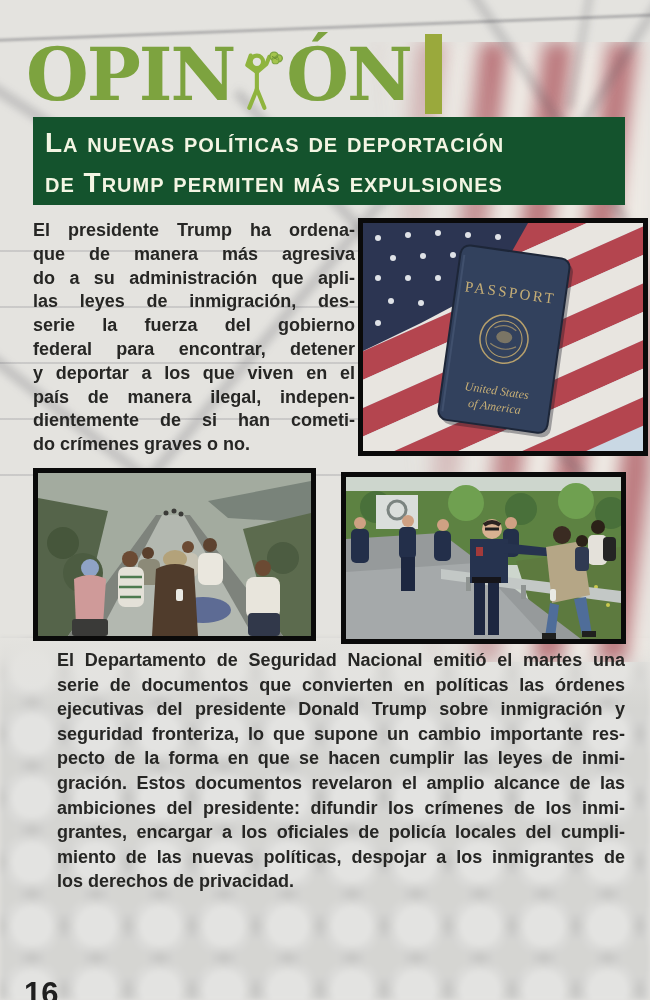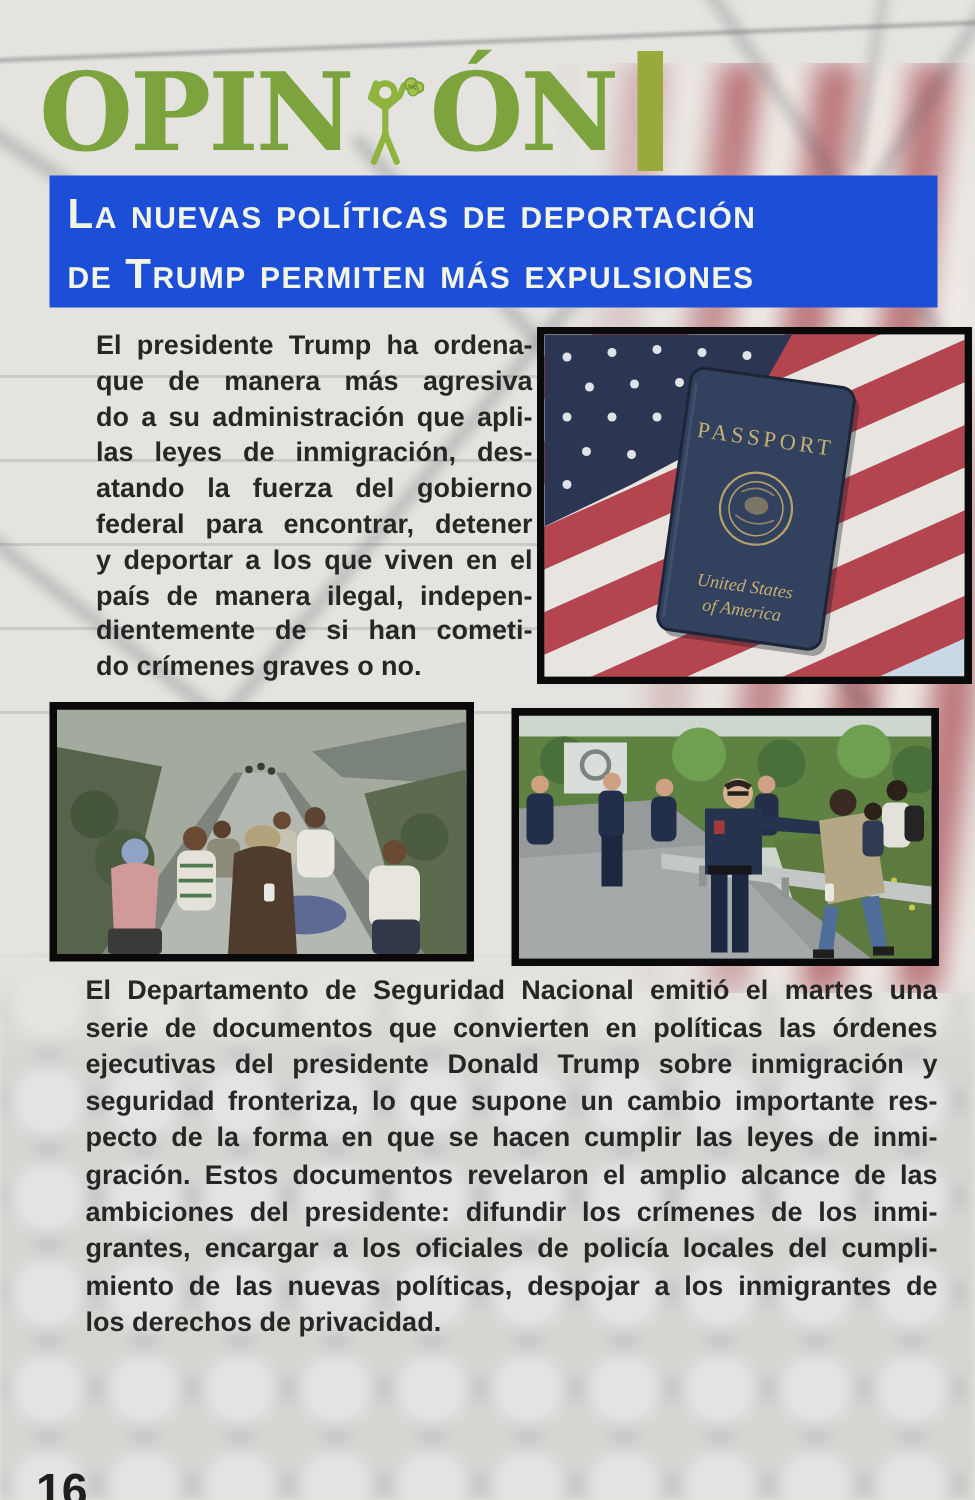--- a/index.html
+++ b/index.html
@@ -56,33 +56,33 @@
     color:#7da33f;
   }
   .logo-person{margin:0 3px -2px 5px;}
   .logo-bar{
     width:17px;height:80px;background:#9aa93c;margin-left:14px;
     align-self:flex-start;margin-top:0px;
   }
   
   .headline{
     position:absolute;left:33px;top:117px;width:592px;height:88px;z-index:2;
-    background:#1d4ed8;color:#f3f5e3;box-sizing:border-box;
+    background:#14532d;color:#f3f5e3;box-sizing:border-box;
     padding:6px 12px 0 12px;
     font-weight:bold;font-size:28px;line-height:40px;
     font-variant-caps:small-caps;font-variant:small-caps;letter-spacing:1px;
   }
   
   .para{position:absolute;z-index:2;color:#262624;font-weight:bold;}
   .para .line{
     text-align:justify;text-align-last:justify;overflow:hidden;white-space:normal;
   }
   .para .line.last{text-align-last:left;}
   .para1{left:33px;top:219px;width:322px;font-size:18px;}
-  .para1 .line{height:23.8px;line-height:23.8px;margin-left:31px;}
+  .para1 .line{height:23.8px;line-height:23.8px;}
   .para2{left:33px;top:648px;width:592px;font-size:18px;}
   .para2 .line{height:24.6px;line-height:24.6px;margin-left:24px;}
   
   .photo{position:absolute;background:#0a0a0a;box-sizing:border-box;padding:5px;z-index:2;}
   .photo svg{display:block;}
   .photo-passport{left:358px;top:218px;width:290px;height:238px;}
   .photo-train{left:33px;top:468px;width:283px;height:173px;}
   .photo-police{left:341px;top:472px;width:285px;height:172px;}
   
   .page-num{
@@ -131,21 +131,21 @@
 <div class="headline">
   <div>La nuevas políticas de deportación</div>
   <div>de Trump permiten más expulsiones</div>
 </div>
 
 <div class="para para1">
   <div class="line">El presidente Trump ha ordena-</div>
   <div class="line">que de manera más agresiva</div>
   <div class="line">do a su administración que apli-</div>
   <div class="line">las leyes de inmigración, des-</div>
-  <div class="line">atando la fuerza del gobierno</div>
+  <div class="line">serie la fuerza del gobierno</div>
   <div class="line">federal para encontrar, detener</div>
   <div class="line">y deportar a los que viven en el</div>
   <div class="line">país de manera ilegal, indepen-</div>
   <div class="line">dientemente de si han cometi-</div>
   <div class="line last">do crímenes graves o no.</div>
 </div>
 
 <div class="photo photo-passport">
   <svg width="280" height="228" viewBox="0 0 280 228">
     <rect width="280" height="228" fill="#c9d8e4"></rect>

